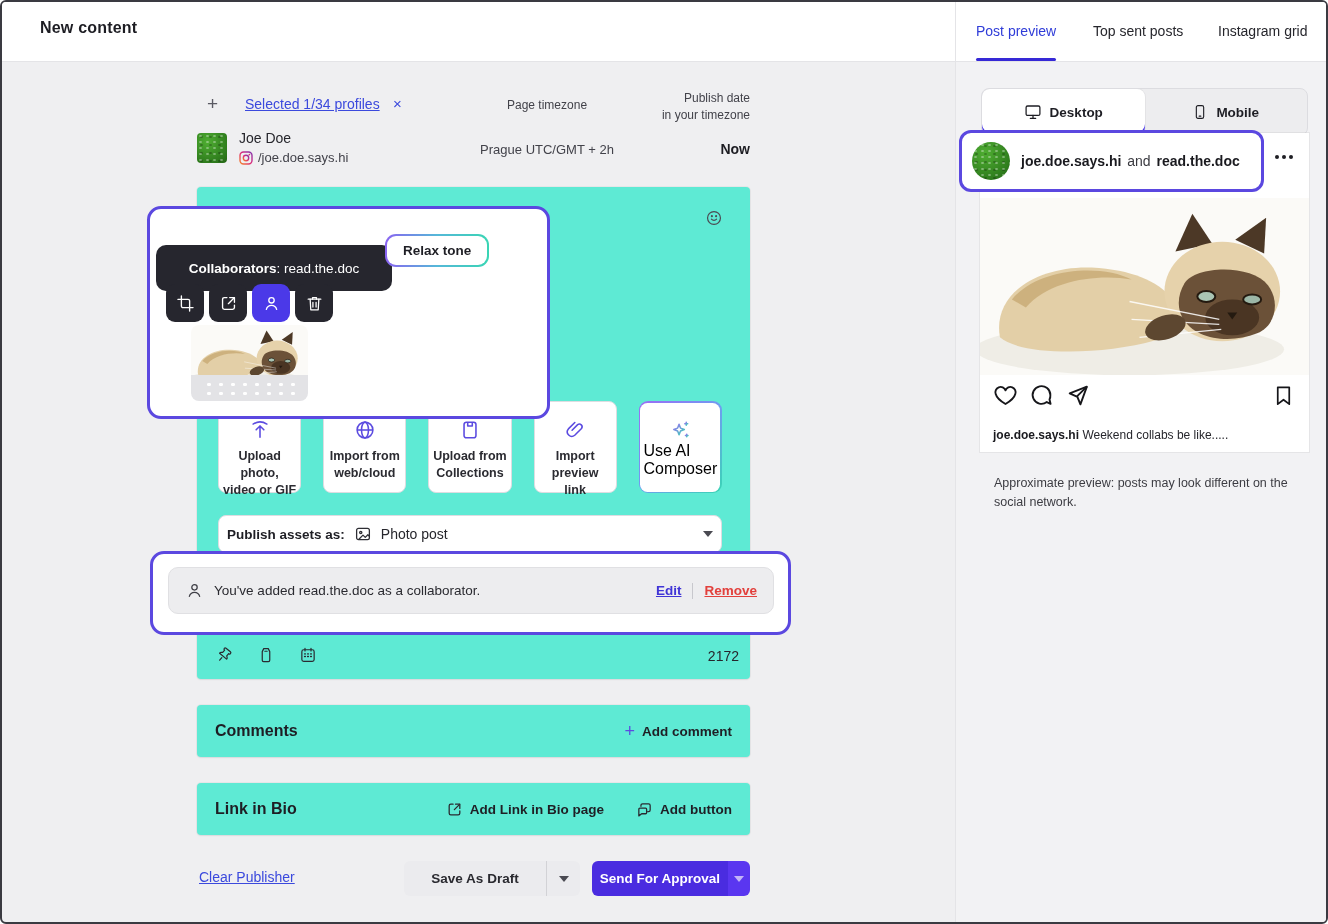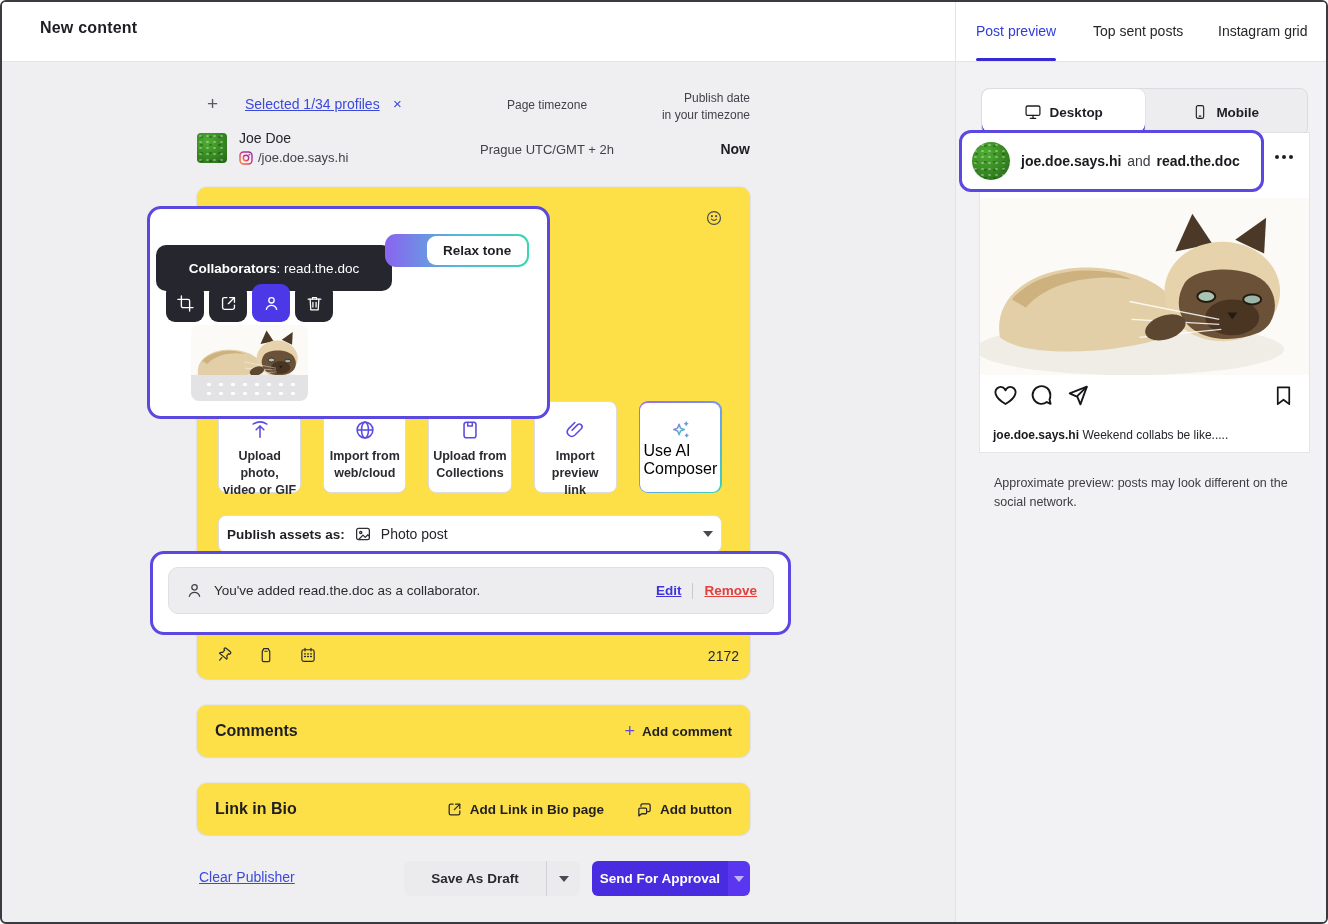--- a/index.html
+++ b/index.html
@@ -25,21 +25,21 @@
     background-image:radial-gradient(circle, rgba(255,255,255,.35) 1px, transparent 1.4px),
                      radial-gradient(circle, rgba(0,0,0,.25) 1px, transparent 1.4px);
     background-size:7px 6px, 9px 8px; }
   .profile-name { left:237px; top:128px; font-size:14px; color:#26262c; }
   .profile-handle-row { left:237px; top:148px; display:flex; align-items:center; gap:5px; }
   .profile-handle { font-size:13px; color:#42424a; }
   .tz-value { left:455px; top:140px; width:180px; text-align:center; font-size:13px; color:#42424a; }
   .pub-value { left:648px; top:139px; width:100px; text-align:right; font-size:14px; font-weight:700; color:#1d1d23; }
 
   
-  .card { background:#fde047; border-radius:10px; box-shadow:0 1px 2px rgba(20,20,30,.06), 0 0 0 1px rgba(20,20,30,.04); }
+  .card { background:#5eead4; border-radius:4px; box-shadow:0 1px 2px rgba(20,20,30,.06), 0 0 0 1px rgba(20,20,30,.04); }
   .editor-card { left:195px; top:185px; width:553px; height:492px; }
   .smiley-btn { left:703px; top:207px; color:#4a4a52; cursor:pointer; }
 
   .upload-row { left:216px; top:399px; width:504px; display:flex; gap:22px; }
   .upload-tile { width:94px; height:92px; background:#fff; border:1px solid #dddde1; border-radius:8px;
     display:flex; flex-direction:column; align-items:center; padding-top:17px; cursor:pointer; }
   .upload-tile .ticon { color:#5b4be0; height:22px; margin-bottom:7px; }
   .upload-tile .tlabel { font-size:12.5px; font-weight:700; color:#2b2b31; text-align:center; line-height:1.35; }
   .ai-tile-wrap { width:94px; height:92px; border-radius:9px; padding:1.5px;
     background:linear-gradient(135deg,#9b6cf5,#6f9df0,#39d5b4); cursor:pointer; }
@@ -59,21 +59,21 @@
   
   .annot { border:3px solid #5b48e0; border-radius:14px; background:#fff; z-index:5; }
   .annot-1 { left:145px; top:204px; width:403px; height:213px; }
   .annot-2 { left:148px; top:549px; width:641px; height:84px; }
 
   .tooltip-dark { position:absolute; left:6px; top:22px; width:236px; height:46px; background:#26262e; border-radius:10px;
     display:flex; align-items:center; justify-content:center; color:#fff; font-size:13.5px;margin-top:14px; }
   .tooltip-dark b { font-weight:700; }
   .tone-wrap { position:absolute; left:235px; top:25px; padding:2px; border-radius:11px;
     background:linear-gradient(90deg,#8a63f1,#55b8d8,#39d5b4); cursor:pointer; }
-  .tone-inner { background:#fff; border-radius:9px; padding:7px 16px; font-size:13.5px; font-weight:700; color:#1f1f25;margin-left:40px; }
+  .tone-inner { background:#fff; border-radius:9px; padding:7px 16px; font-size:13.5px; font-weight:700; color:#1f1f25; }
   .media-toolbar { position:absolute; left:16px; top:75px; display:flex; gap:5px; }
   .mt-btn { width:38px; height:38px; border-radius:9px; background:#26262e; color:#fff;
     display:flex; align-items:center; justify-content:center; cursor:pointer; }
   .mt-btn.active { background:#4b39e8; }
   .thumb { position:absolute; left:41px; top:116px; width:117px; height:76px; border-radius:8px; overflow:hidden; cursor:grab; }
   .thumb-img { width:117px; height:50px; overflow:hidden; }
   .thumb-handle { width:117px; height:26px; background:#e3e3e6; position:relative; }
   .thumb-handle::after { content:""; position:absolute; left:12px; top:5px; width:94px; height:16px;
     background-image:radial-gradient(circle, #fff 1.7px, transparent 2px); background-size:12px 9px; }
 

